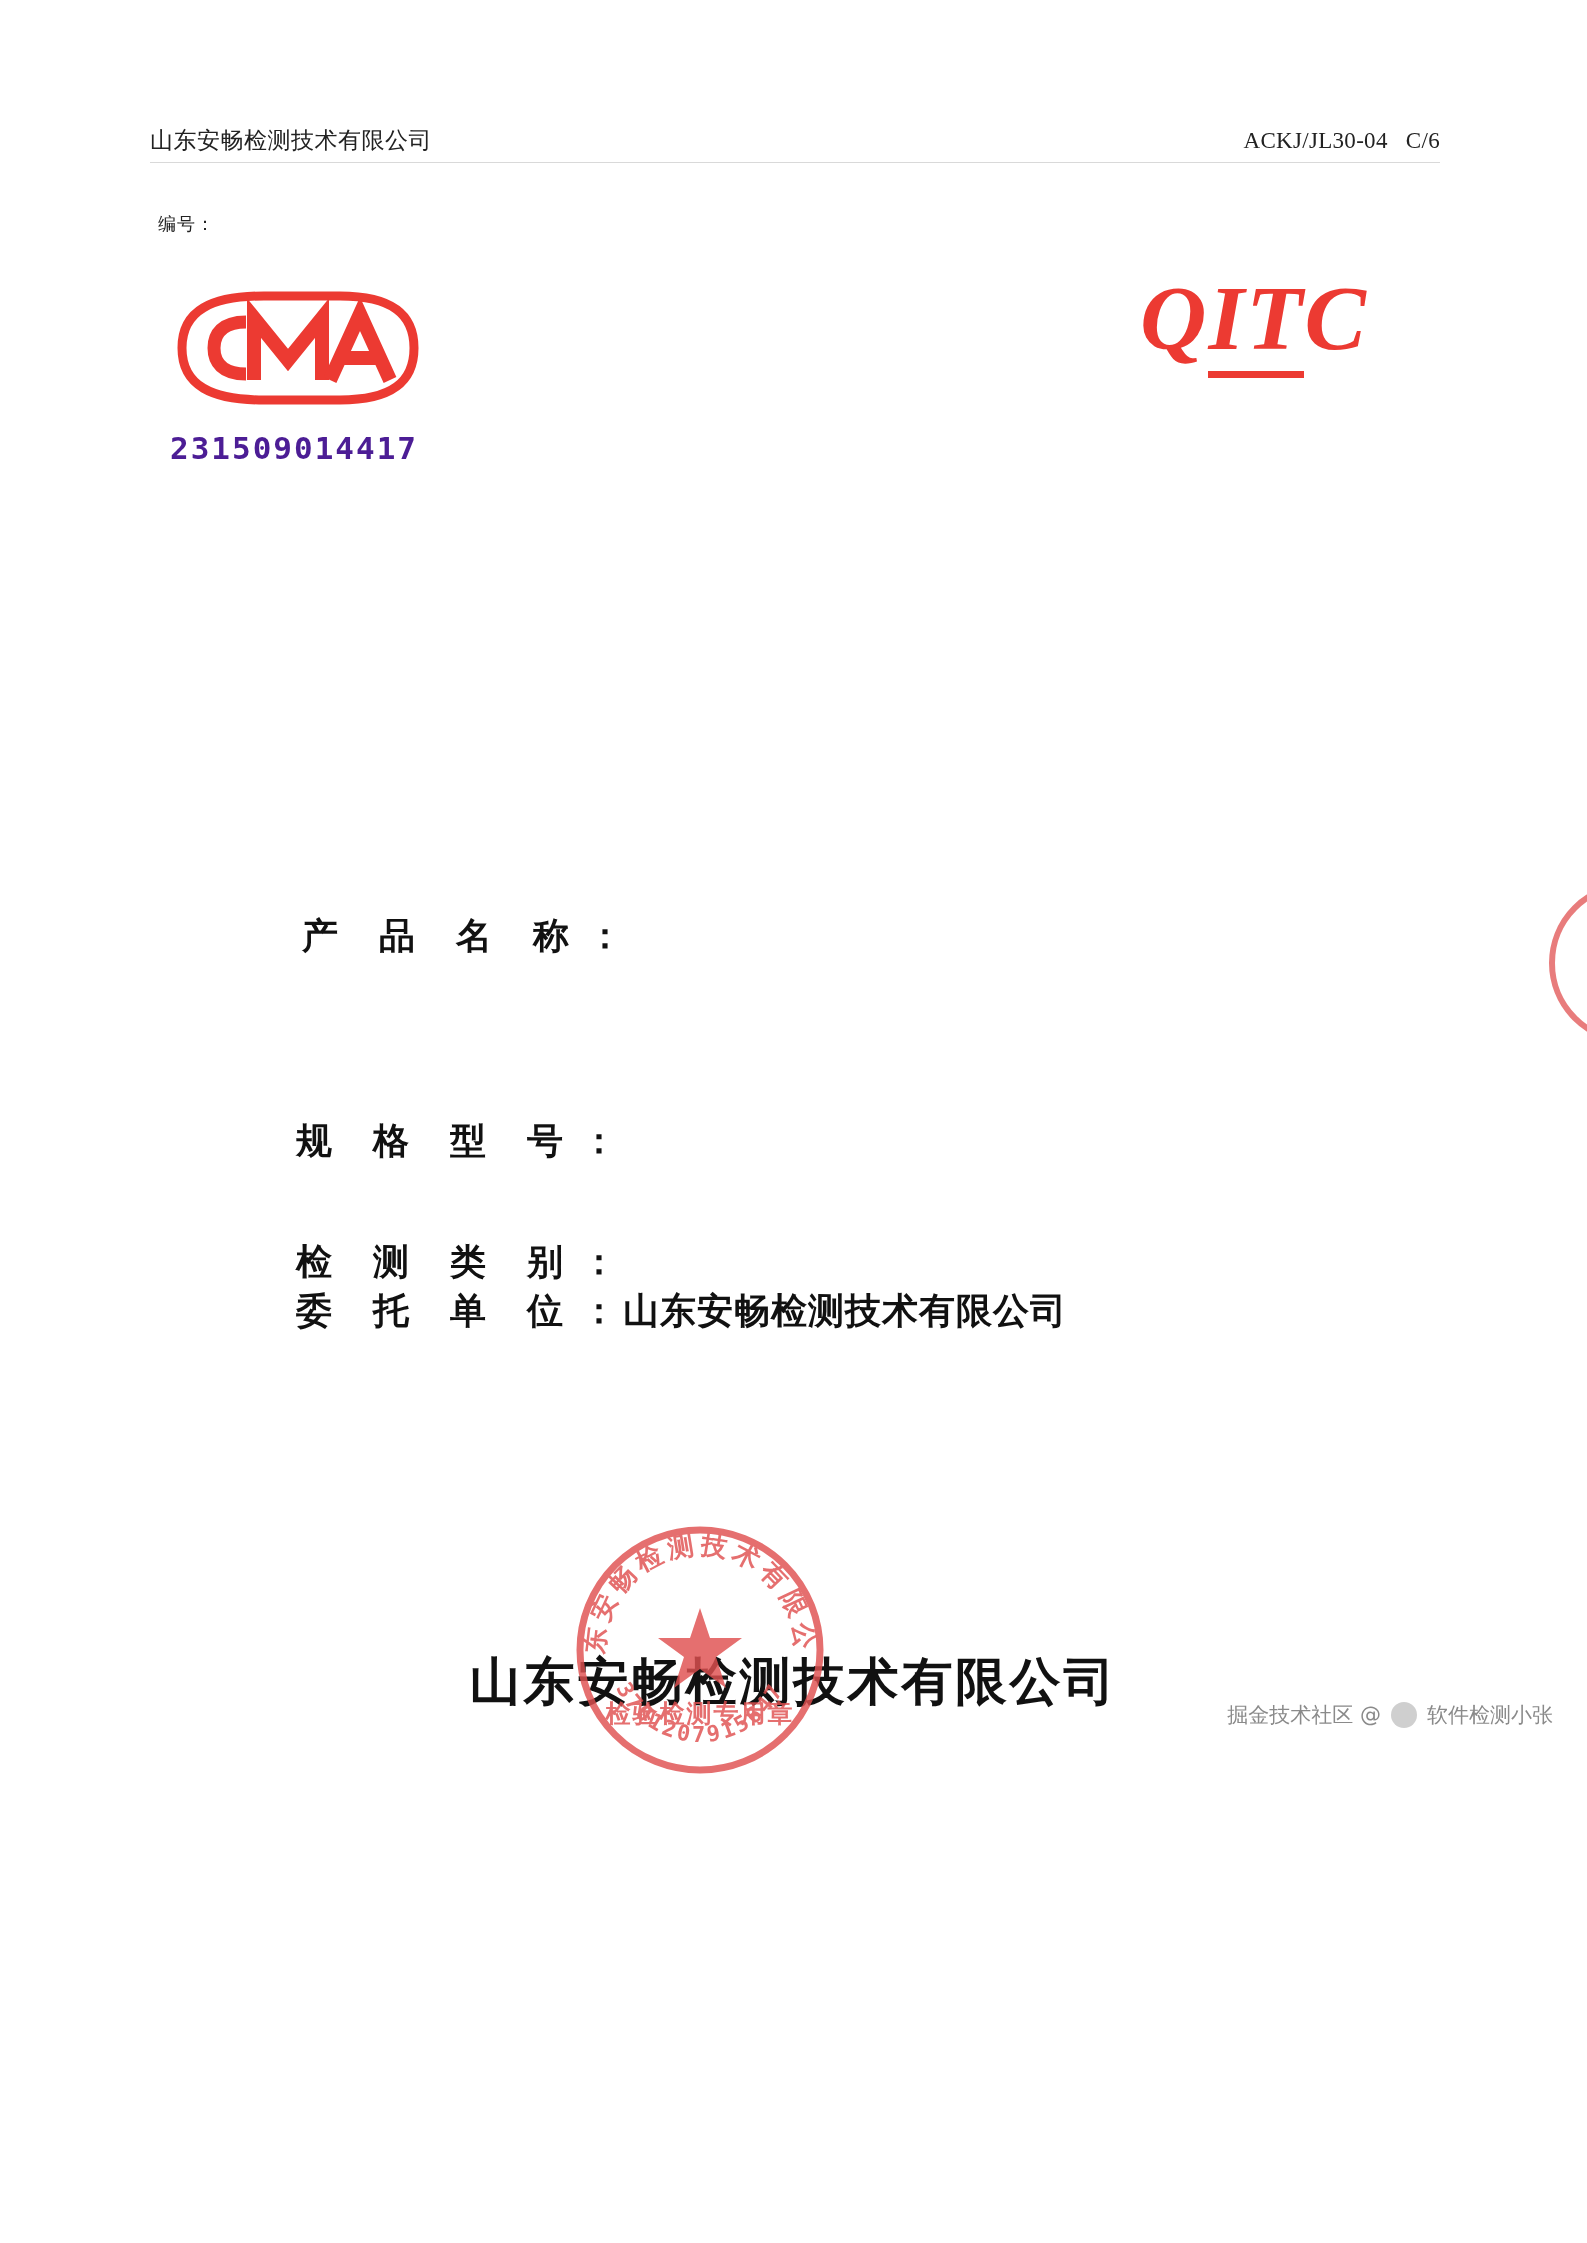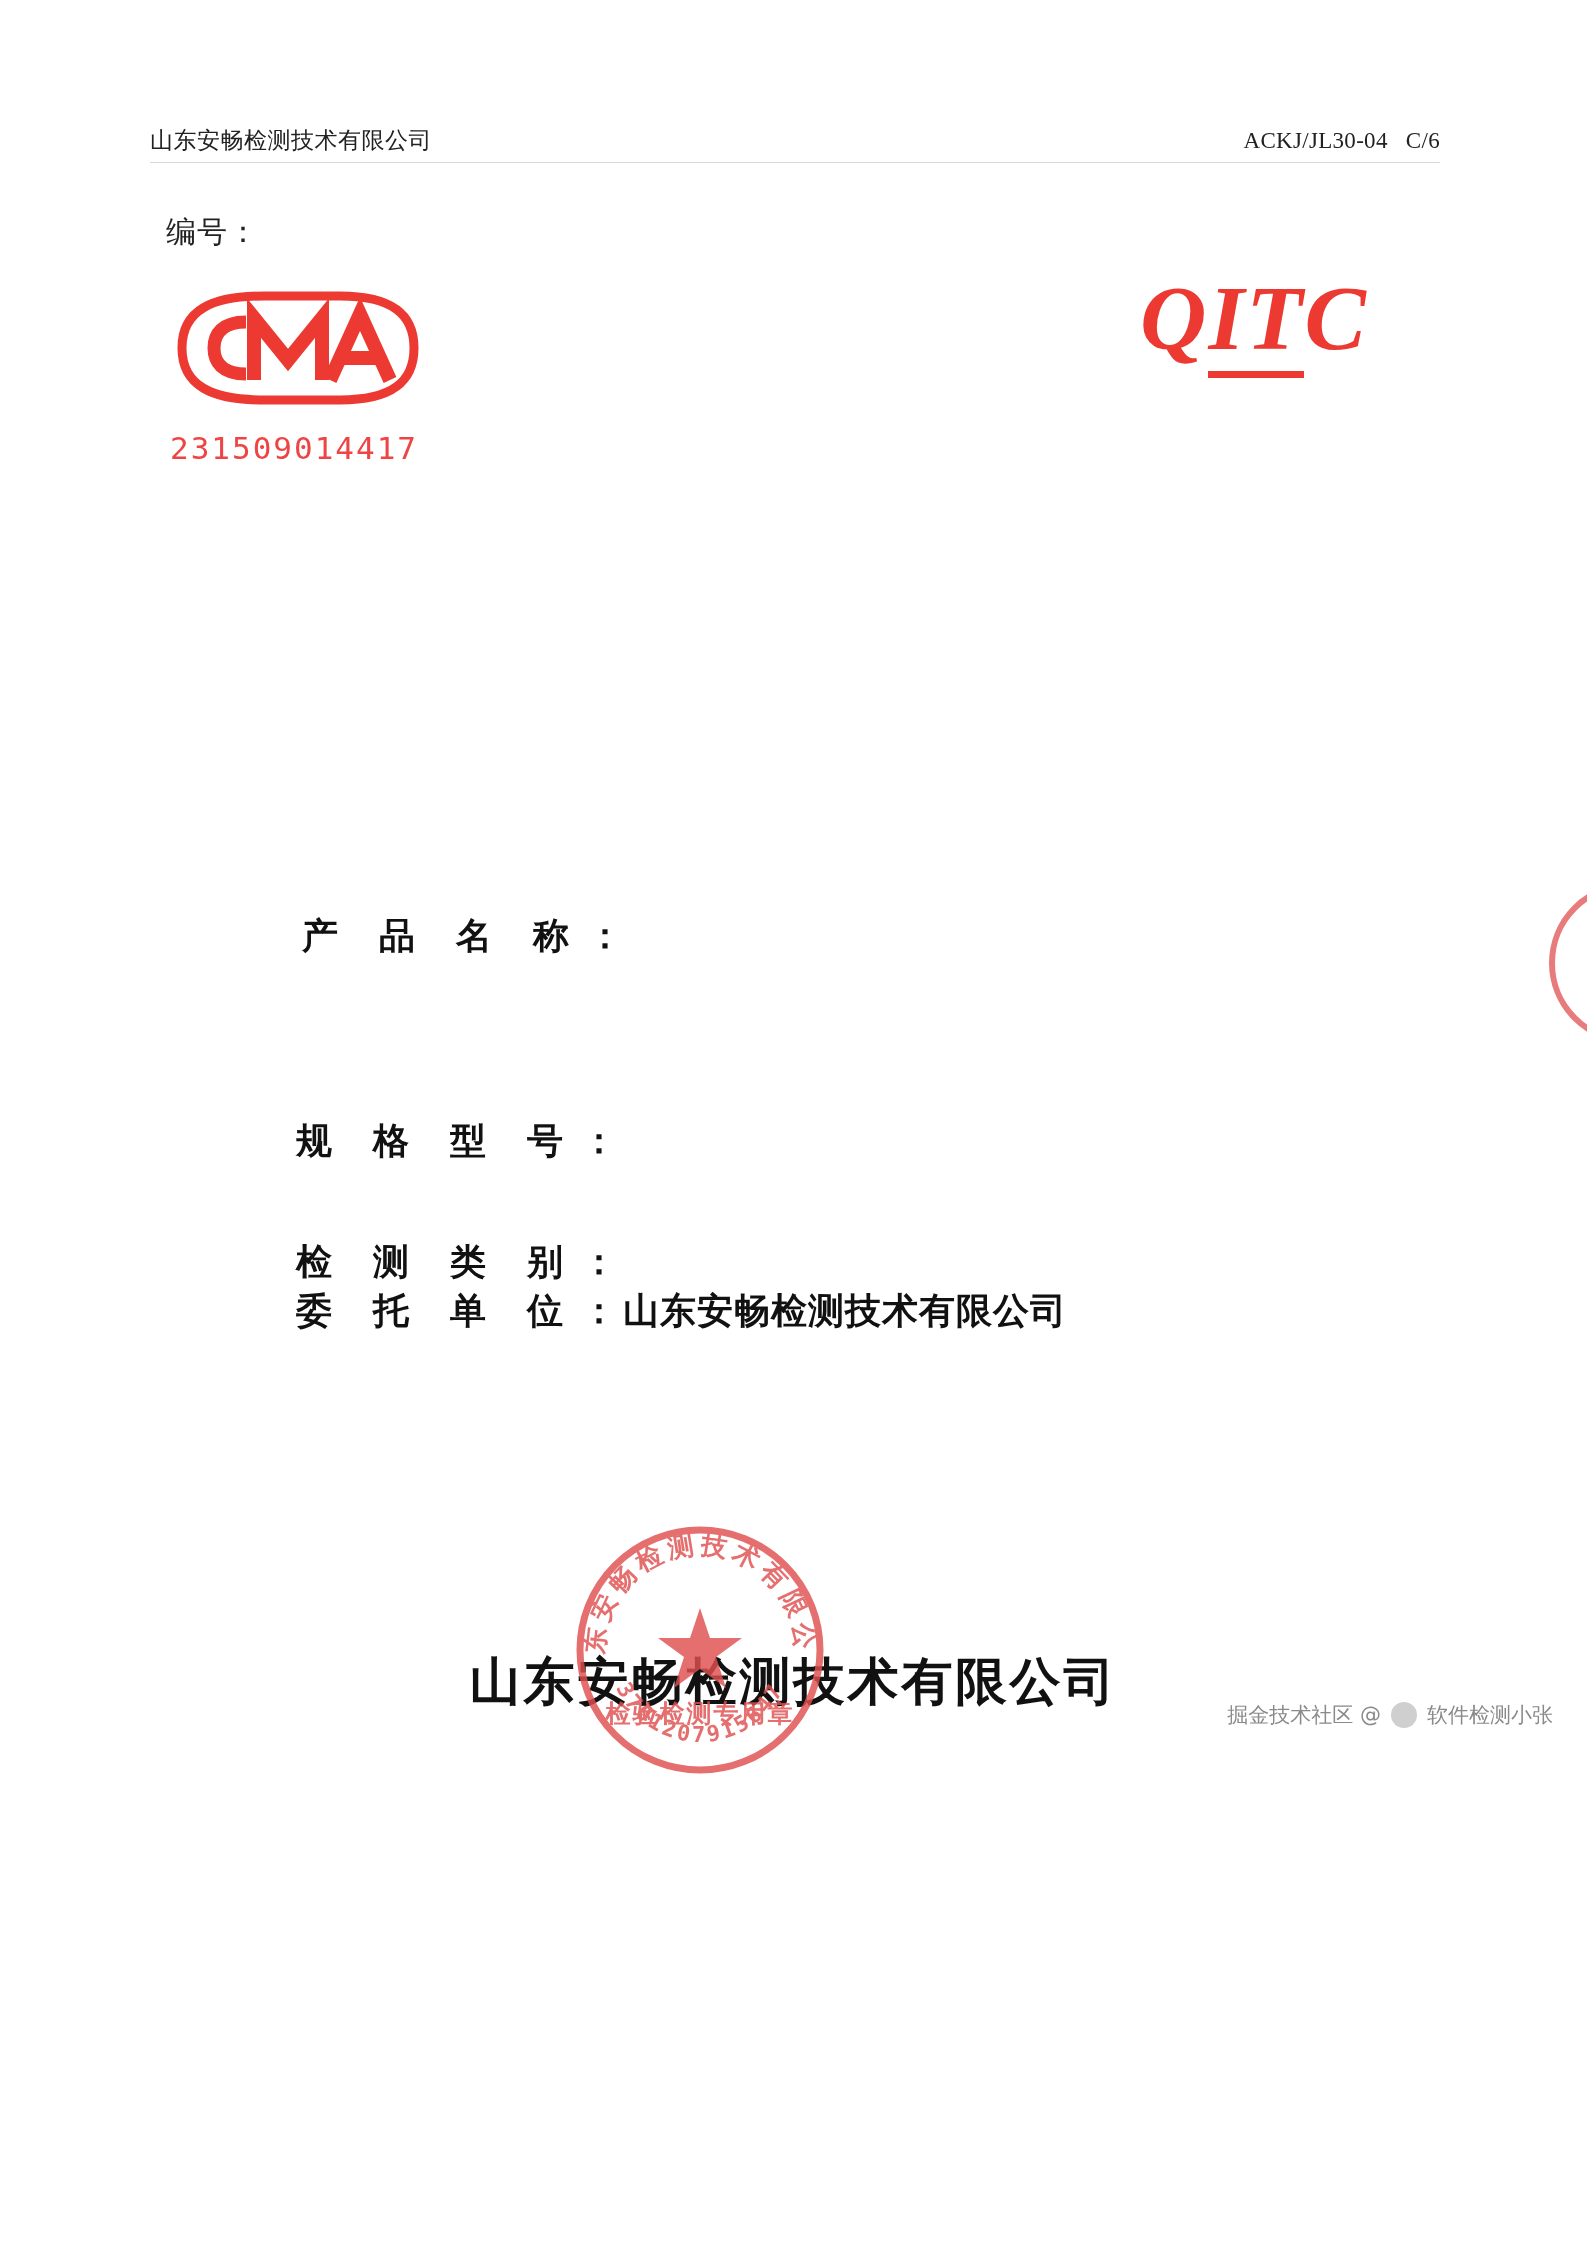--- a/index.html
+++ b/index.html
@@ -48,44 +48,44 @@
     position: absolute;
     left: 150px;
     top: 162px;
     width: 1290px;
     height: 1px;
     background: #d9d9d9;
   }
 
   .serial {
     position: absolute;
-    left: 166px;
+    left: 158px;
     top: 212px;
-    font-size: 30px;
+    font-size: 18px;
     color: #222;
     letter-spacing: 1px;
   }
 
   
   .cma {
     position: absolute;
     left: 168px;
     top: 288px;
     width: 260px;
     height: 120px;
   }
   .cma svg { display:block; }
   .cma-num {
     position: absolute;
     left: 170px;
     top: 430px;
     font-family: "DejaVu Sans Mono", monospace;
-    font-weight: normal;
+    font-weight: bold;
     font-size: 31px;
-    color: #ef4444;
+    color: #4c1d95;
     letter-spacing: 2px;
   }
 
   
   .qitc {
     position: absolute;
     left: 1140px;
     top: 272px;
     font-family: Liberation Serif, serif;
     font-weight: bold;

